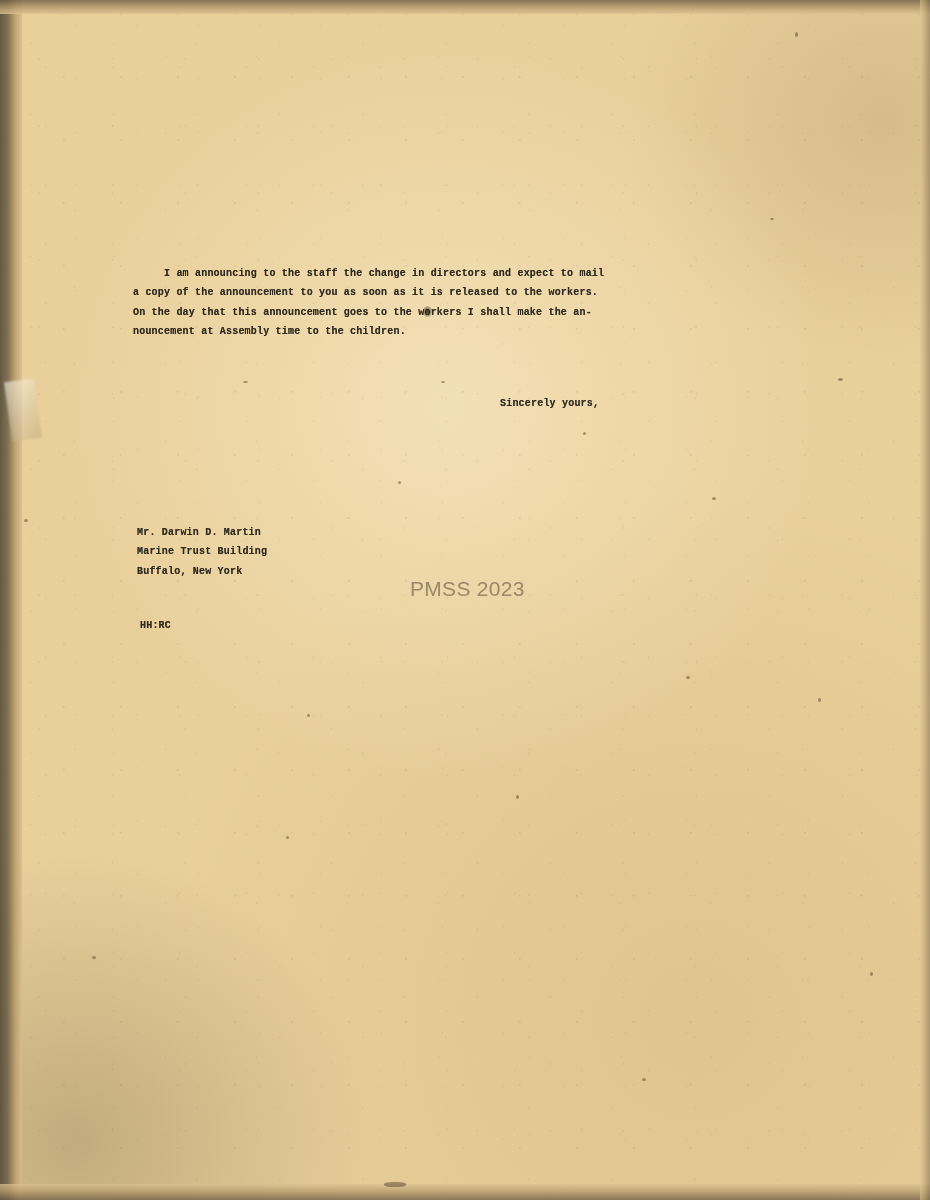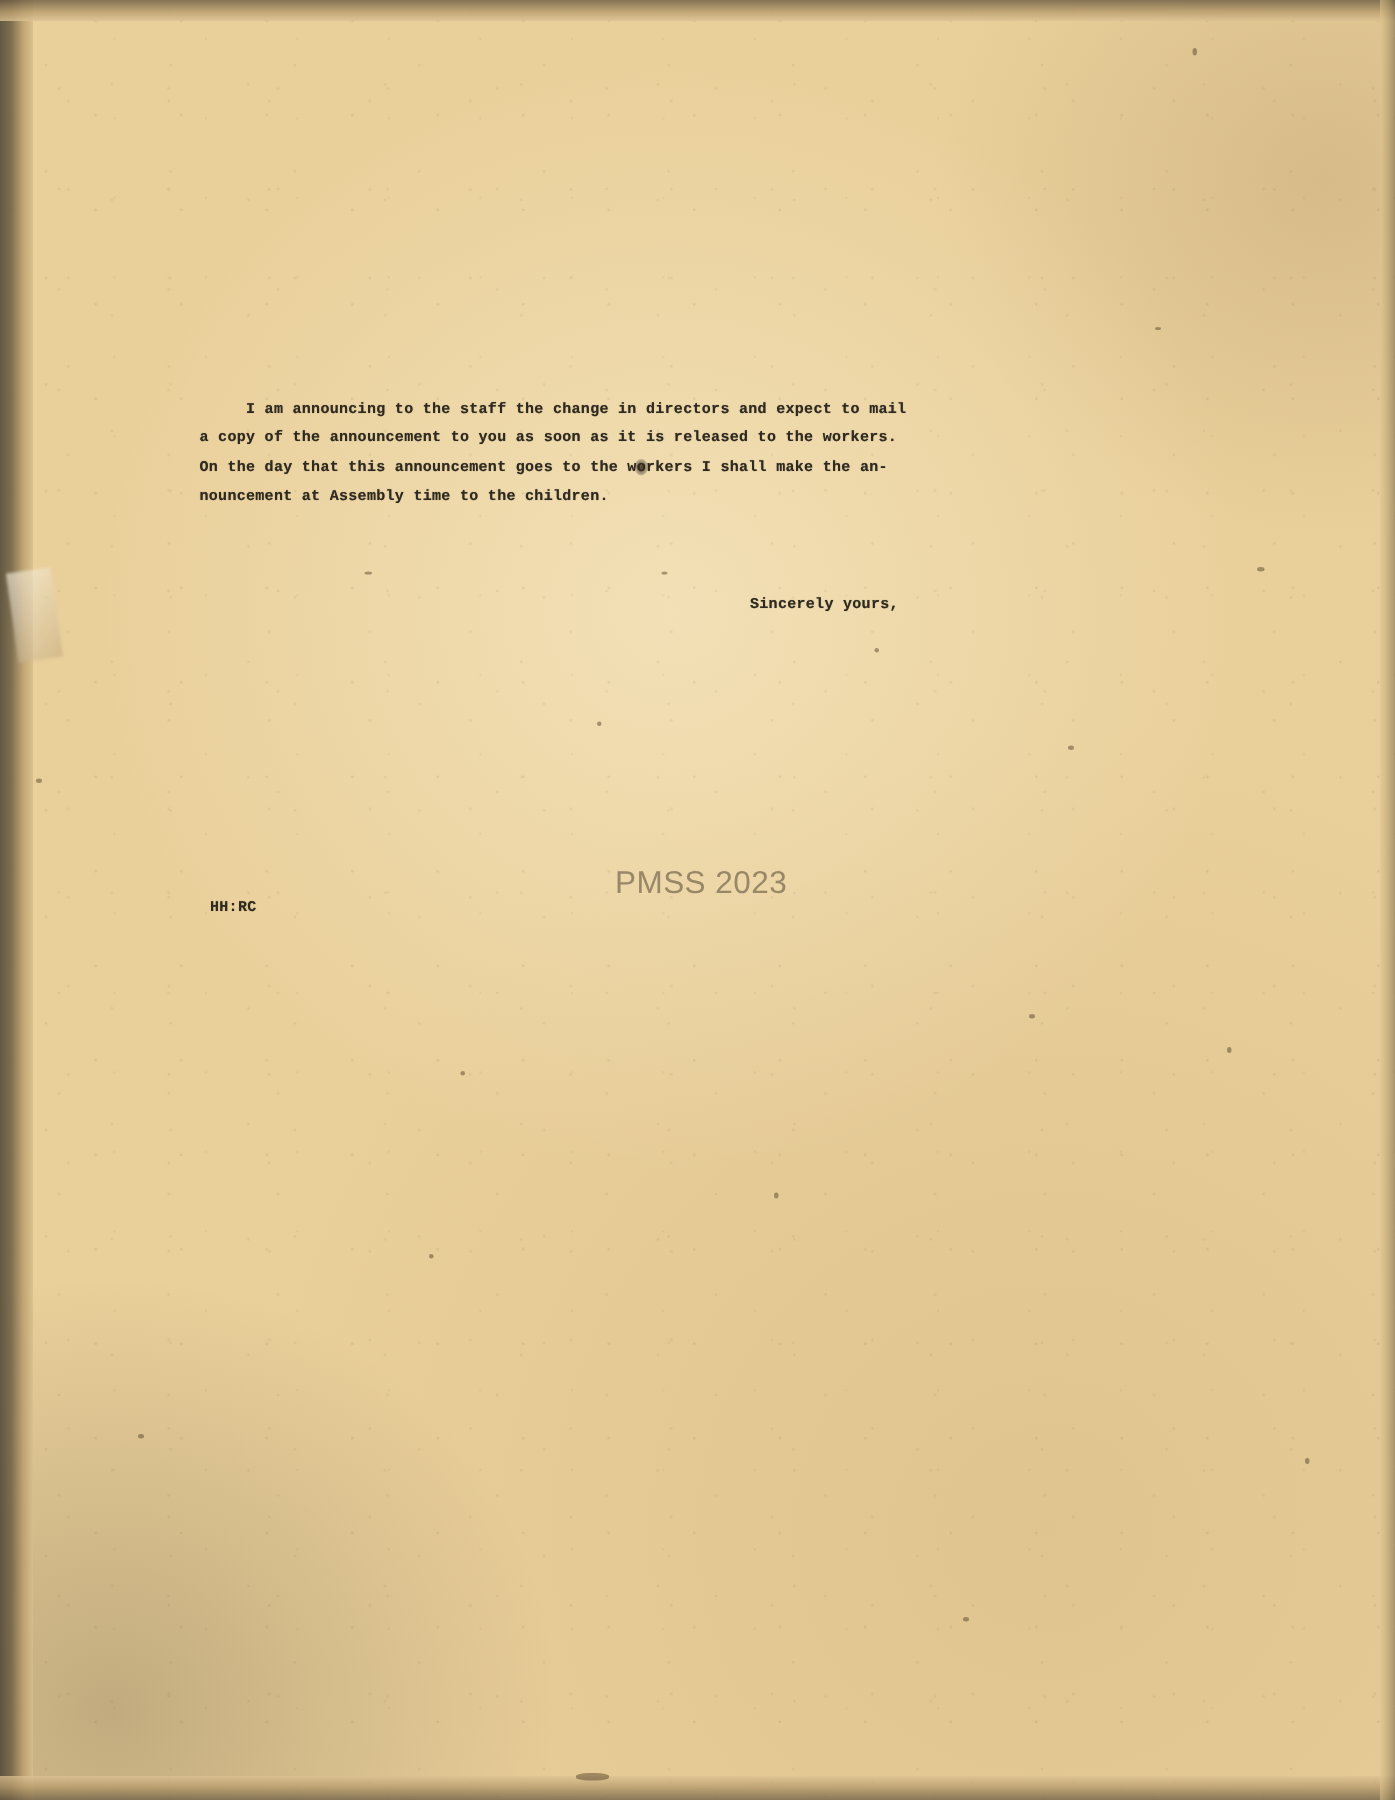--- a/index.html
+++ b/index.html
@@ -109,21 +109,21 @@
   #closing {
     left: 500px;
     top: 394px;
   }
   #address-block {
     left: 137px;
     top: 523px;
   }
   #initials {
     left: 140px;
-    top: 596px;
+    top: 616px;
   }
 
   
   #watermark {
     position: absolute;
     left: 410px;
     top: 577px;
     font-family: "Liberation Sans", sans-serif;
     font-size: 21px;
     color: #8a7b5e;
@@ -165,20 +165,23 @@
 
   <div class="typed" id="body-para">     I am announcing to the staff the change in directors and expect to mail
 a copy of the announcement to you as soon as it is released to the workers.
 On the day that this announcement goes to the workers I shall make the an-
 nouncement at Assembly time to the children.</div>
 
   <div class="blot"></div>
 
   <div class="typed" id="closing">Sincerely yours,</div>
 
+  <div class="typed" id="address-block">Mr. Darwin D. Martin
+Marine Trust Building
+Buffalo, New York</div>
 
   <div class="typed" id="initials">HH:RC</div>
 
   <div id="watermark">PMSS 2023</div>
 
   <div class="speck" style="left:795px; top:32px; width:3px; height:5px;"></div>
   <div class="speck" style="left:770px; top:218px; width:4px; height:2px;"></div>
   <div class="speck" style="left:243px; top:381px; width:5px; height:2px;"></div>
   <div class="speck" style="left:441px; top:381px; width:4px; height:2px;"></div>
   <div class="speck" style="left:838px; top:378px; width:5px; height:3px;"></div>

